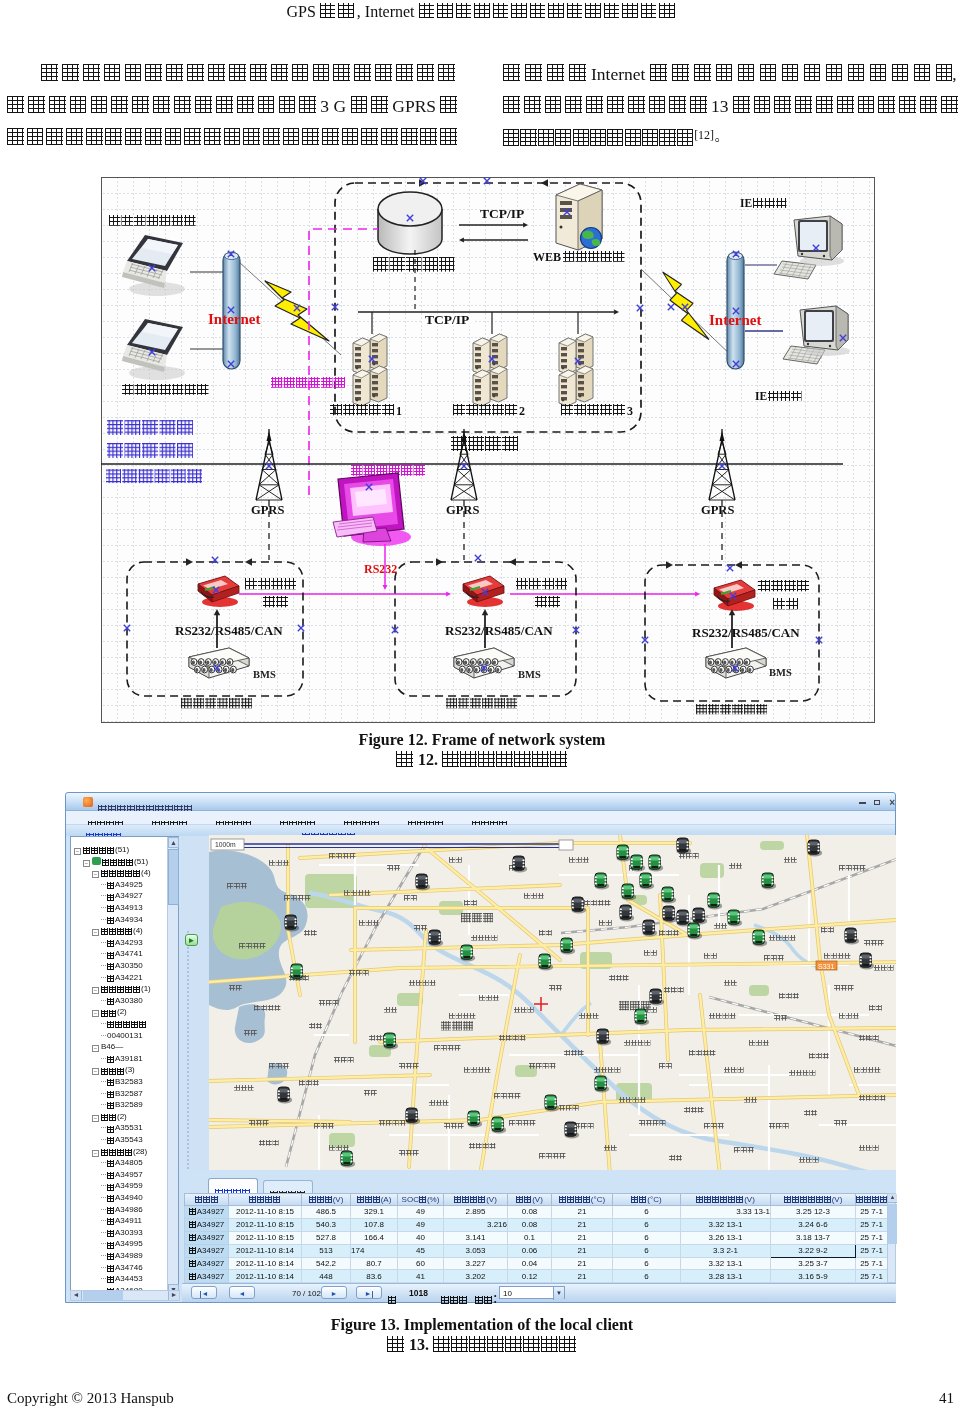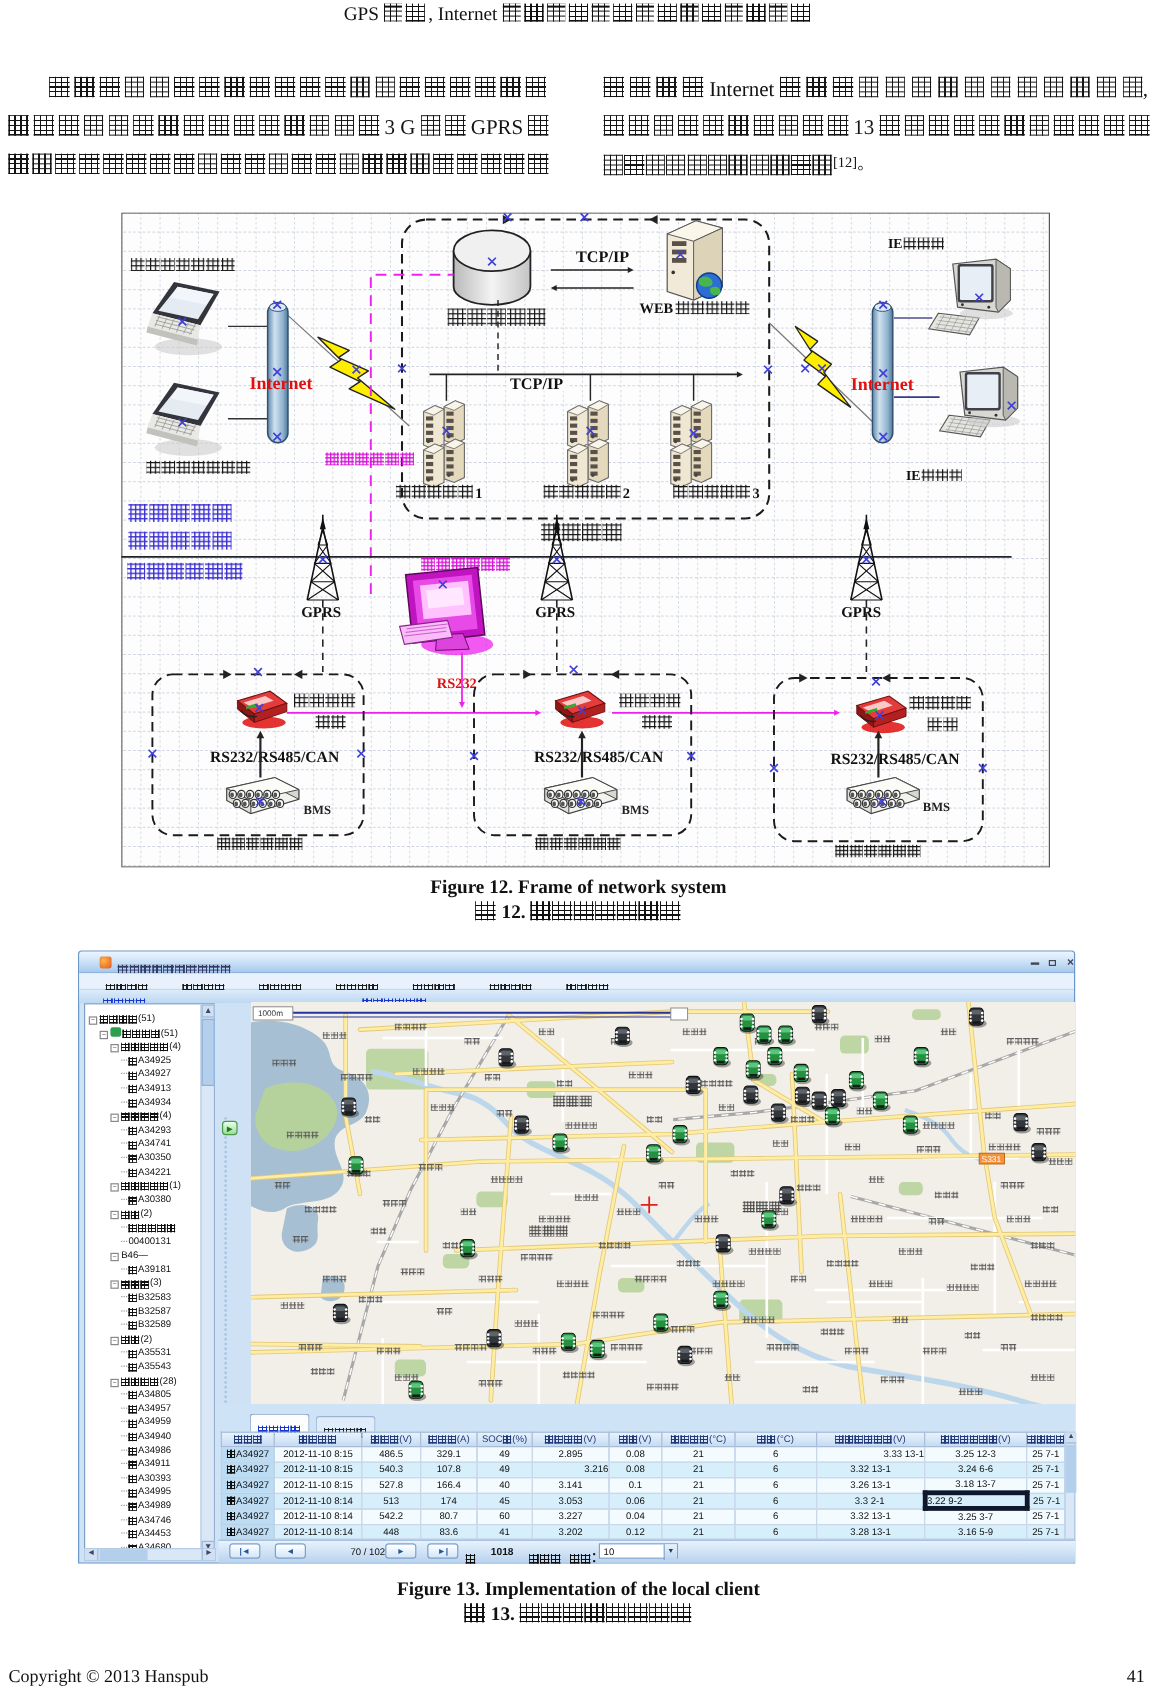--- a/index.html
+++ b/index.html
@@ -1693,28 +1693,28 @@
 <td style="border:1px solid #c8d8e8;text-align:center;overflow:hidden;white-space:nowrap">21</td>
 <td style="border:1px solid #c8d8e8;text-align:center;overflow:hidden;white-space:nowrap">6</td>
 <td style="border:1px solid #c8d8e8;text-align:center;overflow:hidden;white-space:nowrap">3.26 13-1</td>
 <td style="border:1px solid #c8d8e8;text-align:center;overflow:hidden;white-space:nowrap">3.18 13-7</td>
 <td style="border:1px solid #c8d8e8;text-align:center;overflow:hidden;white-space:nowrap">25 7-1</td>
 </tr>
 <tr style="height:12.9px;background:#d7effa">
 <td style="border:1px solid #bcd0e4;background:#bcdcf4;text-align:center;overflow:hidden;white-space:nowrap"><i class="k s7"></i>A34927</td>
 <td style="border:1px solid #c8d8e8;text-align:center;overflow:hidden;white-space:nowrap">2012-11-10 8:14</td>
 <td style="border:1px solid #c8d8e8;text-align:center;overflow:hidden;white-space:nowrap">513</td>
-<td style="border:1px solid #c8d8e8;text-align:center;overflow:hidden;white-space:nowrap">174</td>
+<td style="border:1px solid #c8d8e8;overflow:hidden;white-space:nowrap">174</td>
 <td style="border:1px solid #c8d8e8;text-align:center;overflow:hidden;white-space:nowrap">45</td>
 <td style="border:1px solid #c8d8e8;text-align:center;overflow:hidden;white-space:nowrap">3.053</td>
 <td style="border:1px solid #c8d8e8;text-align:center;overflow:hidden;white-space:nowrap">0.06</td>
 <td style="border:1px solid #c8d8e8;text-align:center;overflow:hidden;white-space:nowrap">21</td>
 <td style="border:1px solid #c8d8e8;text-align:center;overflow:hidden;white-space:nowrap">6</td>
 <td style="border:1px solid #c8d8e8;text-align:center;overflow:hidden;white-space:nowrap">3.3 2-1</td>
-<td style="border:4px solid #0f172a;text-align:left;overflow:hidden;white-space:nowrap">3.22 9-2</td>
+<td style="border:1px solid #0f172a;text-align:center;overflow:hidden;white-space:nowrap">3.22 9-2</td>
 <td style="border:1px solid #c8d8e8;text-align:center;overflow:hidden;white-space:nowrap">25 7-1</td>
 </tr>
 <tr style="height:12.9px;background:#f3fbff">
 <td style="border:1px solid #bcd0e4;background:#bcdcf4;text-align:center;overflow:hidden;white-space:nowrap"><i class="k s7"></i>A34927</td>
 <td style="border:1px solid #c8d8e8;text-align:center;overflow:hidden;white-space:nowrap">2012-11-10 8:14</td>
 <td style="border:1px solid #c8d8e8;text-align:center;overflow:hidden;white-space:nowrap">542.2</td>
 <td style="border:1px solid #c8d8e8;text-align:center;overflow:hidden;white-space:nowrap">80.7</td>
 <td style="border:1px solid #c8d8e8;text-align:center;overflow:hidden;white-space:nowrap">60</td>
 <td style="border:1px solid #c8d8e8;text-align:center;overflow:hidden;white-space:nowrap">3.227</td>
 <td style="border:1px solid #c8d8e8;text-align:center;overflow:hidden;white-space:nowrap">0.04</td>

